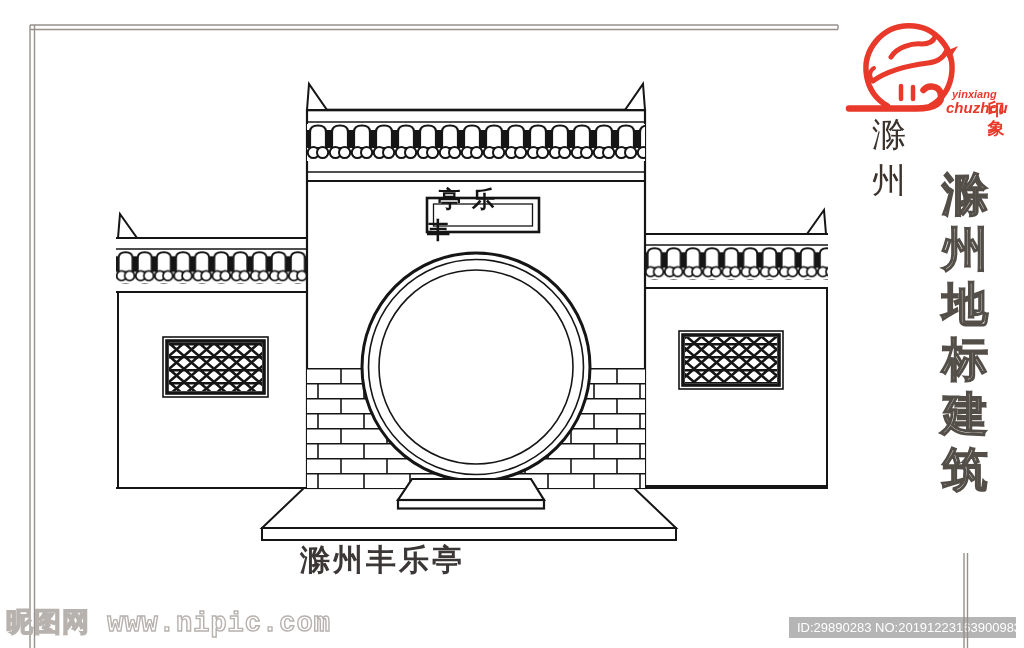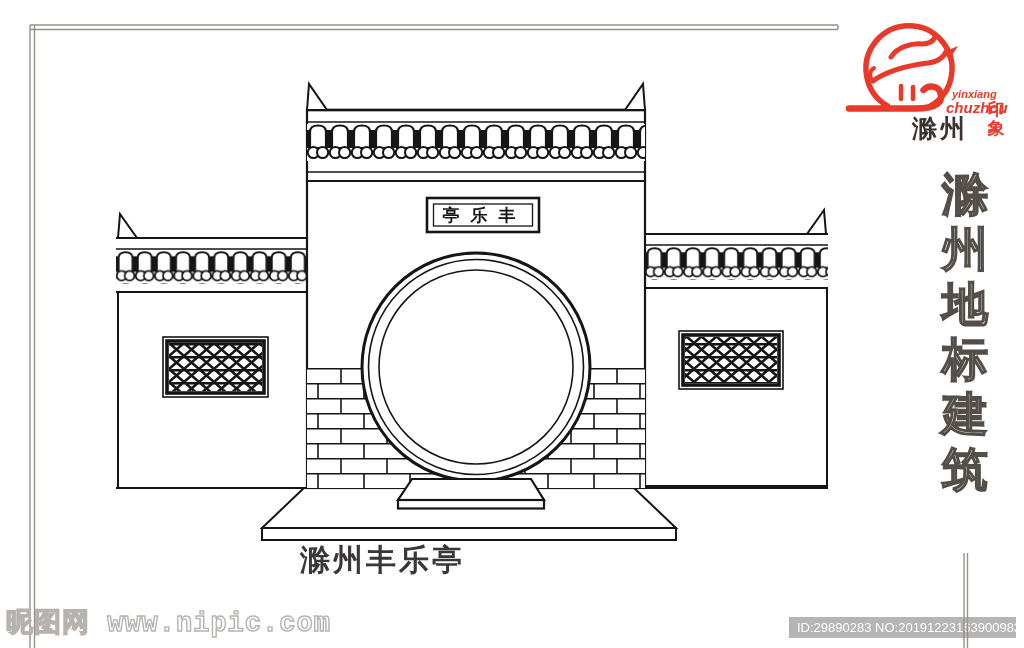--- a/index.html
+++ b/index.html
@@ -5,40 +5,40 @@
   html,body{margin:0;padding:0;}
   body{
     width:1024px;height:648px;position:relative;background:#ffffff;
     font-family:"Liberation Sans", sans-serif;overflow:hidden;
   }
   .abs{position:absolute;}
   
   #art{left:0;top:0;z-index:2;}
   
   #plaque-text{
-    left:427px;top:198px;width:104px;height:34px;z-index:3;
+    left:427px;top:198px;width:112px;height:34px;z-index:3;
     display:flex;align-items:center;justify-content:center;
-    font-family:"DejaVu Serif", serif;font-weight:bold;font-size:17px;
+    font-family:"DejaVu Serif", serif;font-weight:bold;font-size:23px;
     letter-spacing:11px;text-indent:11px;color:#141414;
   }
   
   #caption{
     left:300px;top:540px;width:400px;z-index:3;text-align:left;
     font-size:30px;font-weight:bold;letter-spacing:3px;color:#3c3737;
   }
   
   #logo-latin1{left:952px;top:88px;width:60px;z-index:3;color:#e8392a;
     font-style:italic;font-weight:bold;font-size:11px;}
   #logo-latin2{left:946px;top:99px;width:60px;z-index:3;color:#e8392a;
     font-style:italic;font-weight:bold;font-size:15px;}
   #logo-seal{left:984px;top:100px;width:24px;z-index:3;color:#e8392a;
     font-family:"DejaVu Serif", serif;font-weight:bold;font-size:17px;line-height:19px;
     white-space:pre-line;text-align:center;}
-  #logo-brand{left:912px;top:112px;width:70px;z-index:3;color:#3b322c;
-    font-family:"DejaVu Serif", serif;font-weight:bold;font-size:25px;letter-spacing:3px;}
+  #logo-brand{left:872px;top:112px;width:70px;z-index:3;color:#3b322c;
+    font-family:"DejaVu Serif", serif;font-weight:normal;font-size:34px;letter-spacing:3px;}
   
   #side-title{
     left:934px;top:170px;width:62px;z-index:3;display:flex;flex-direction:column;
     align-items:center;gap:7px;
     font-family:"DejaVu Serif", serif;font-weight:bold;font-size:46px;line-height:48px;
     color:#ffffff;-webkit-text-stroke:1.5px #544e48;
   }
   
   #nipic-mark{
     left:6px;top:604px;z-index:3;font-weight:bold;font-size:27px;letter-spacing:1px;

